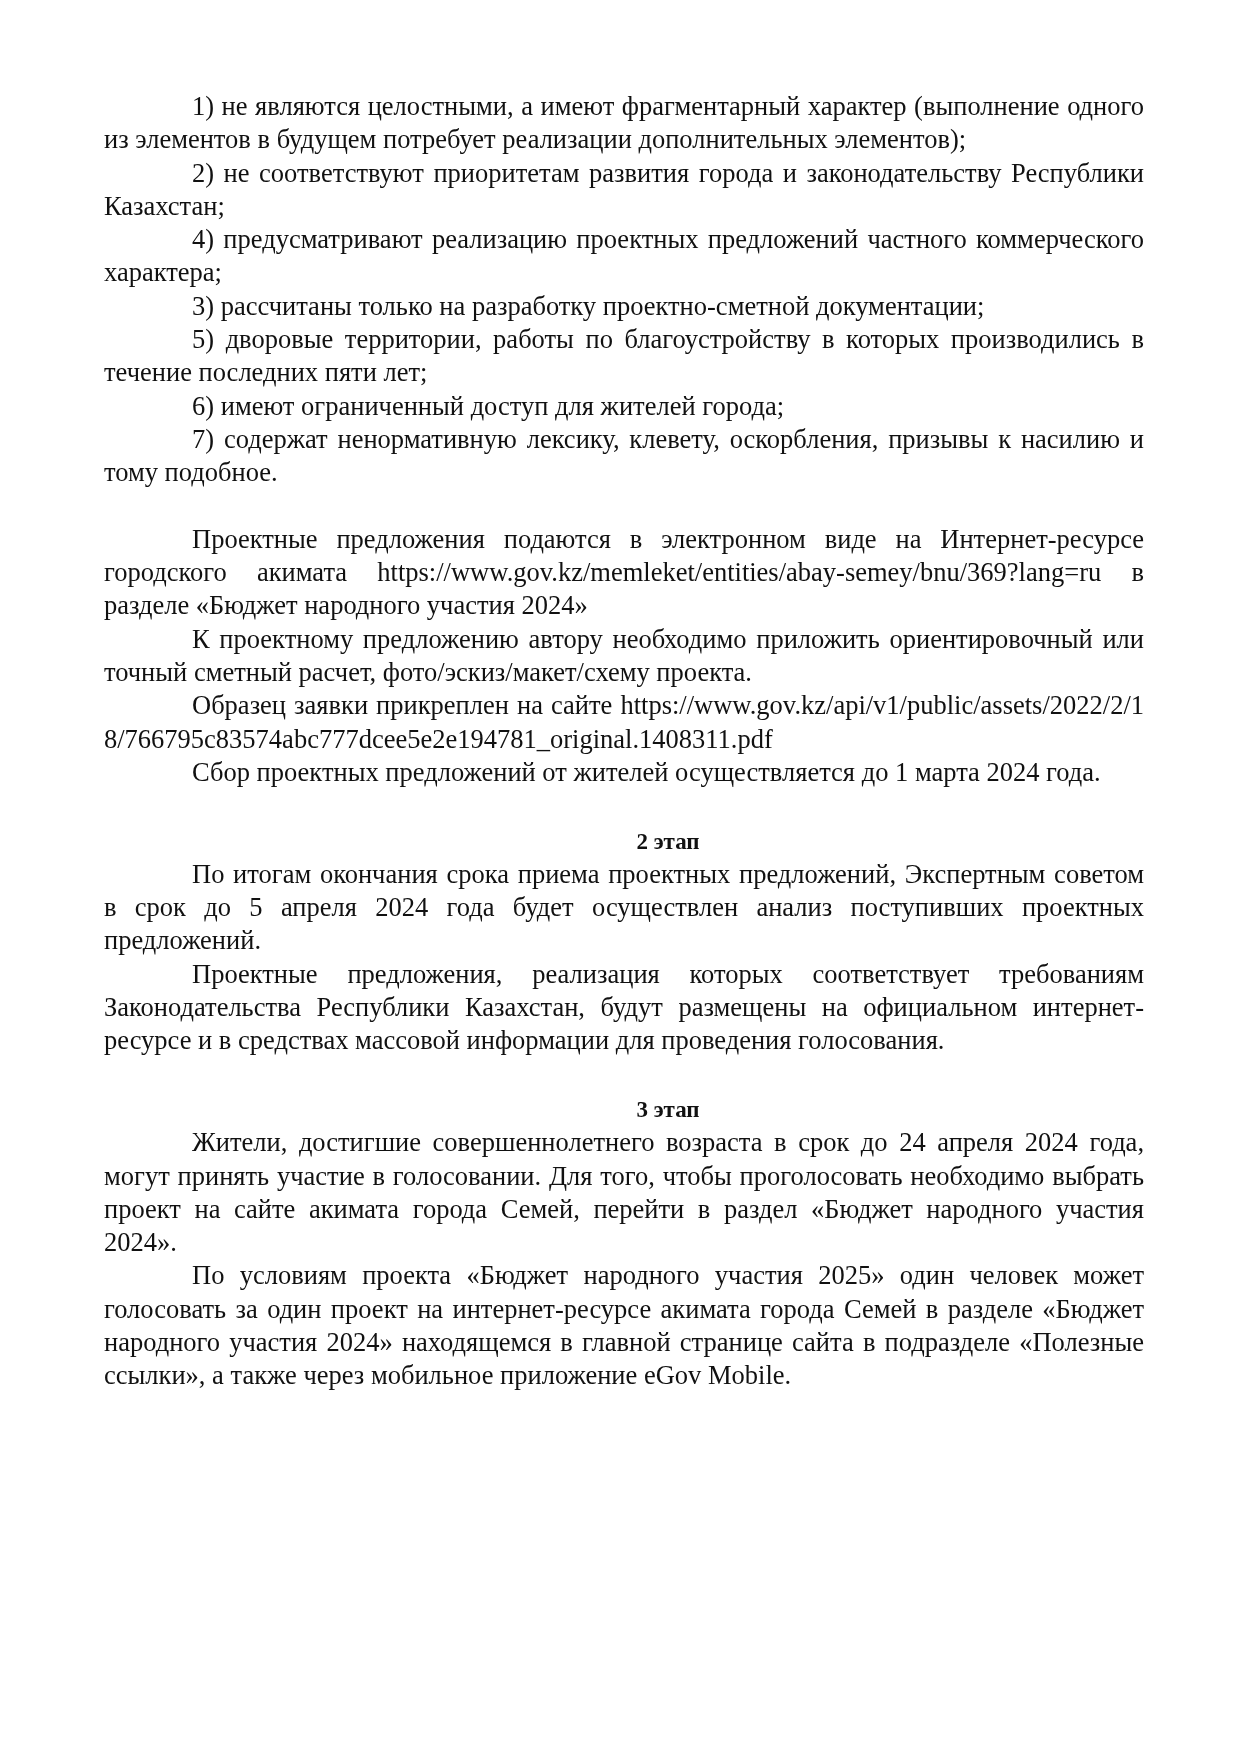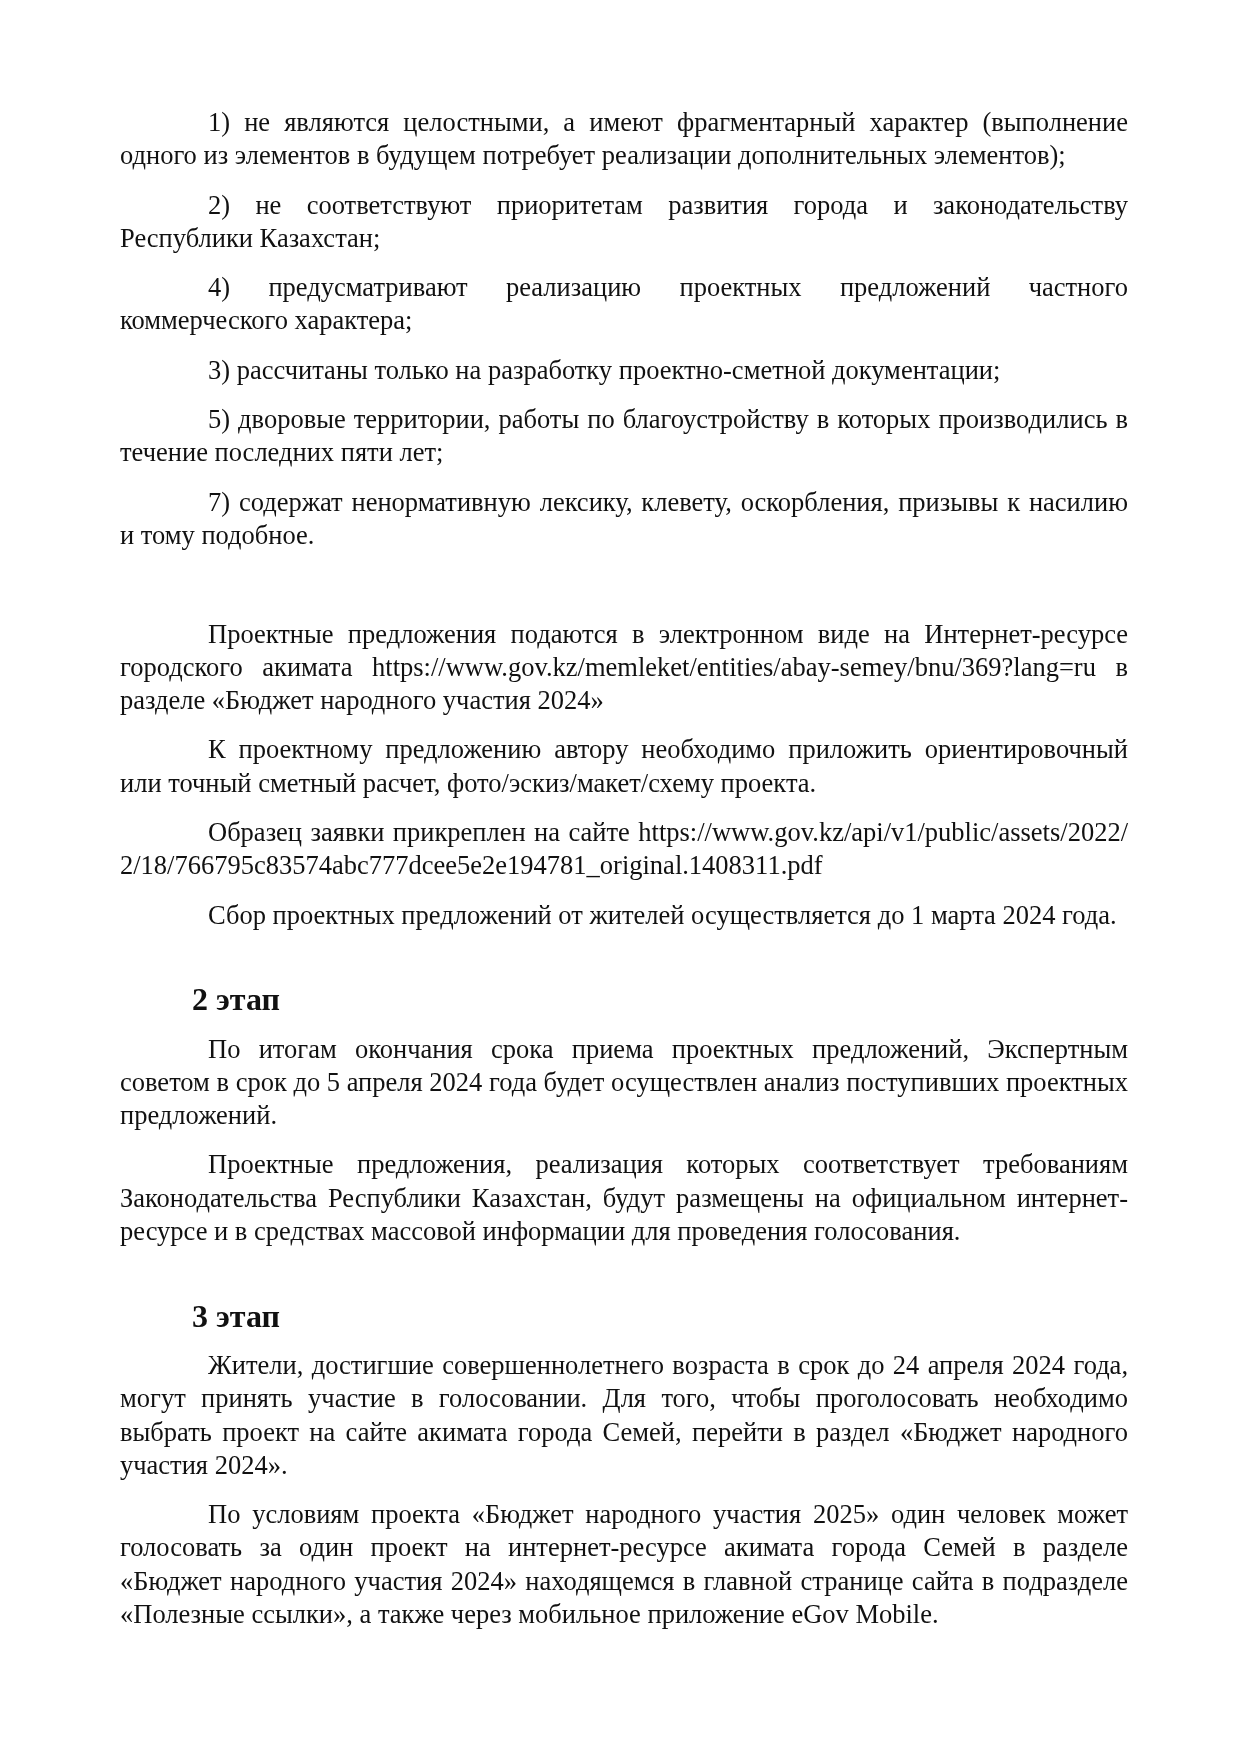--- a/index.html
+++ b/index.html
@@ -13,48 +13,50 @@
     }
     .page {
       position: absolute;
       left: 104px;
       top: 90px;
       width: 1040px;
       font-size: 26.5px;
       line-height: 33.3px;
     }
     p {
-      margin: 16px;
+      margin: 0;
       text-align: justify;
       text-indent: 88px;
       hyphens: none;
     }
     .b { font-weight: normal; }
     .url { word-break: break-all; }
     .gap { height: 33.3px; }
     .stage-heading {
       margin: 0;
-      font-size: 32px;
+      font-size: 23px;
       line-height: 33.3px;
       font-weight: bold;
       text-indent: 88px;
       padding-top: 2px;
+      text-align: center;
     }
   </style>
 </head>
 <body>
 
 <div class="page">
 
   <div>
     <p>1) не являются целостными, а имеют фрагментарный характер (выполнение одного из элементов в будущем потребует реализации дополнительных элементов);</p>
     <p>2) не соответствуют приоритетам развития города и законодательству Республики Казахстан;</p>
     <p>4) предусматривают реализацию проектных предложений частного коммерческого характера;</p>
     <p>3) рассчитаны только на разработку проектно-сметной документации;</p>
     <p>5) дворовые территории, работы по благоустройству в которых производились в течение последних пяти лет;</p>
+    <p>6) имеют ограниченный доступ для жителей города;</p>
     <p>7) содержат ненормативную лексику, клевету, оскорбления, призывы к насилию и тому подобное.</p>
   </div>
 
   <div class="gap"></div>
 
   <p>
     <span class="b">Проектные предложения подаются в электронном виде на Интернет-ресурсе городского акимата</span>
     <span class="url">https://www.gov.kz/memleket/entities/abay-semey/bnu/369?lang=ru</span>
     <span class="b">в разделе «Бюджет народного участия 2024»</span>
   </p>

